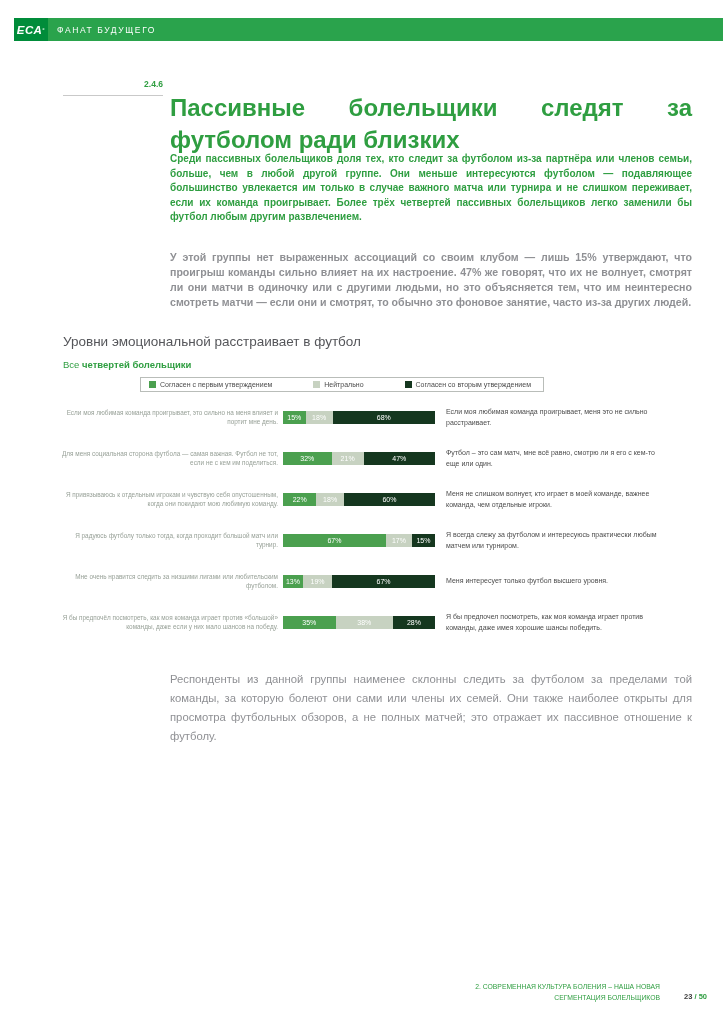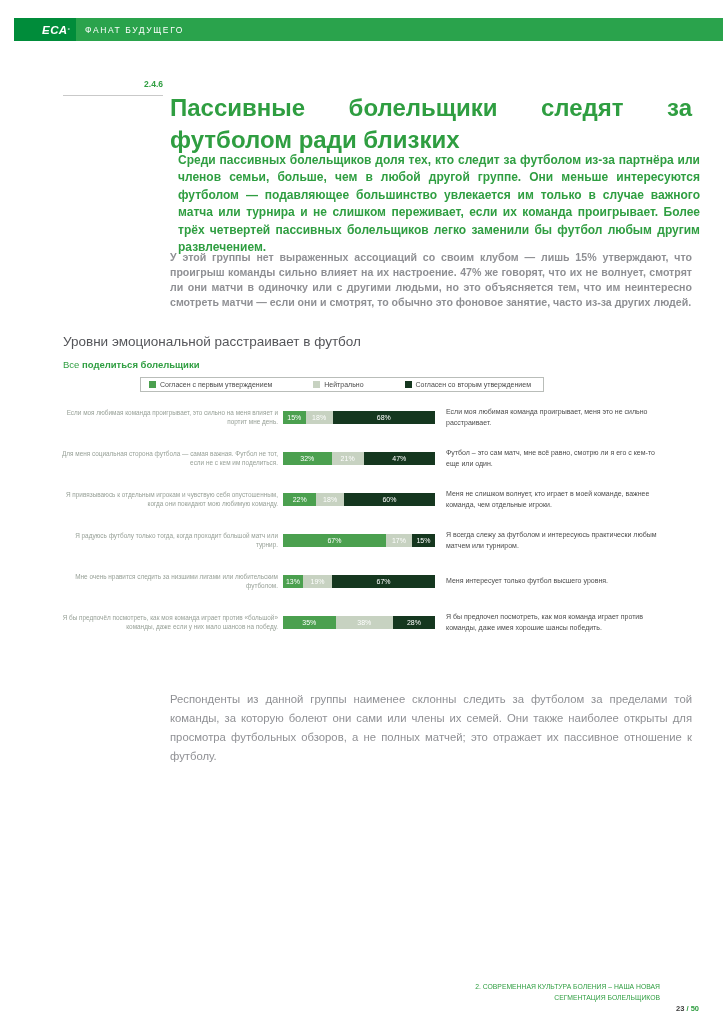--- a/index.html
+++ b/index.html
@@ -4,42 +4,42 @@
 <style>
   html,body { margin:0; padding:0; background:#f2f2f2; }
   .page {
     position:relative; width:723px; height:1024px; margin:0 auto;
     background:#ffffff; outline:1px solid #e4e4e4;
     font-family:"Liberation Sans", sans-serif; overflow:hidden;
   }
   
   .topbar { position:absolute; top:18px; left:14px; right:0; height:23px; display:flex; }
   .logo-block {
-    background:#008c3a; width:34px; display:flex; align-items:center; justify-content:flex-start;
-    color:#fff; font-style:italic; font-weight:bold; font-size:11.5px; letter-spacing:.5px;padding-left:28px;
+    background:#008c3a; width:34px; display:flex; align-items:center; justify-content:center;
+    color:#fff; font-style:italic; font-weight:bold; font-size:11.5px; letter-spacing:.5px;
   }
   .logo-block sup { font-size:6px; font-style:normal; }
   .bar-rest {
     background:#2aa34c; flex:1; display:flex; align-items:center;
     color:#ffffff; font-size:8.5px; letter-spacing:1.6px; padding-left:9px;
   }
   
   .section-num {
     position:absolute; top:79px; left:63px; width:100px; text-align:right;
     color:#2f9e41; font-size:8.5px; font-weight:bold;
   }
   .section-line { position:absolute; top:95px; left:63px; width:100px; border-top:1px solid #c9c9c9; }
   
   .doc-title {
     position:absolute; top:92px; left:170px; width:522px;
     color:#2f9e41; font-size:24px; font-weight:bold; text-align:justify; line-height:1.32;
   }
   .lead {
     position:absolute; top:152px; left:170px; width:522px;
-    color:#2f9e41; font-size:12px; font-weight:bold; text-align:justify; line-height:1.45;margin-left:8px;
+    color:#2f9e41; font-size:10px; font-weight:bold; text-align:justify; line-height:1.45;
   }
   .body-par {
     position:absolute; top:250px; left:170px; width:522px;
     color:#8f9094; font-size:10.6px; text-align:justify; line-height:1.42;font-weight:bold;
   }
   
   .chart-title { position:absolute; top:334px; left:63px; font-size:13.5px; color:#55565a; }
   .chart-subtitle { position:absolute; top:359px; left:63px; font-size:9.5px; color:#2f9e41; }
   .chart-subtitle b { font-weight:bold; }
   .legend {
@@ -55,28 +55,28 @@
   .left-label {
     margin-left:55px; width:223px; text-align:right; box-sizing:border-box; padding-right:0;
     font-size:6.4px; color:#98a198; line-height:1.4;
   }
   .bar { width:152px; height:13px; display:flex; margin-left:5px; flex:none; }
   .seg { display:flex; align-items:center; justify-content:center; overflow:hidden; }
   .pct { color:#ffffff; font-size:7px; white-space:nowrap; }
   .right-label { margin-left:11px; width:212px; font-size:7px; color:#4c4c4c; line-height:1.45; }
   .closing {
     position:absolute; top:670px; left:170px; width:522px;
-    color:#8f9094; font-size:11.3px; text-align:justify; line-height:1.68;margin-top:20px;
+    color:#8f9094; font-size:11.3px; text-align:justify; line-height:1.68;
   }
   
   .footer-section {
     position:absolute; top:982px; right:63px; width:320px; text-align:right;
     color:#2f9e41; font-size:6.8px; line-height:1.55;
   }
-  .page-num { position:absolute; top:992px; right:24px; font-size:7.5px; font-weight:bold;margin-top:12px; }
+  .page-num { position:absolute; top:992px; right:16px; font-size:7.5px; font-weight:bold; }
   .page-num .cur { color:#3c3c3c; }
   .page-num .tot { color:#2f9e41; }
 </style>
 </head>
 <body>
 
 <div class="page">
 
   <div class="topbar">
     <div class="logo-block">
@@ -90,21 +90,21 @@
 
   <div class="section-num">2.4.6</div>
   <div class="section-line"></div>
 
   <div class="doc-title">Пассивные болельщики следят за футболом ради близких</div>
   <div class="lead">Среди пассивных болельщиков доля тех, кто следит за футболом из-за партнёра или членов семьи, больше, чем в любой другой группе. Они меньше интересуются футболом — подавляющее большинство увлекается им только в случае важного матча или турнира и не слишком переживает, если их команда проигрывает. Более трёх четвертей пассивных болельщиков легко заменили бы футбол любым другим развлечением.</div>
   <div class="body-par">У этой группы нет выраженных ассоциаций со своим клубом — лишь 15% утверждают, что проигрыш команды сильно влияет на их настроение. 47% же говорят, что их не волнует, смотрят ли они матчи в одиночку или с другими людьми, но это объясняется тем, что им неинтересно смотреть матчи — если они и смотрят, то обычно это фоновое занятие, часто из-за других людей.</div>
 
   <div class="chart-title">Уровни эмоциональной расстраивает в футбол</div>
   <div class="chart-subtitle">
-    <span>Все </span><b>поделиться болельщики</b>
+    <span>Все </span><b>четвертей болельщики</b>
   </div>
 
   <div class="legend">
       <div class="legend-item">
         <span class="swatch" style="background: rgb(75, 160, 79);"></span>
         <span class="legend-label">Согласен с первым утверждением</span>
       </div>
       <div class="legend-item">
         <span class="swatch" style="background: rgb(199, 210, 193);"></span>
         <span class="legend-label">Нейтрально</span>

